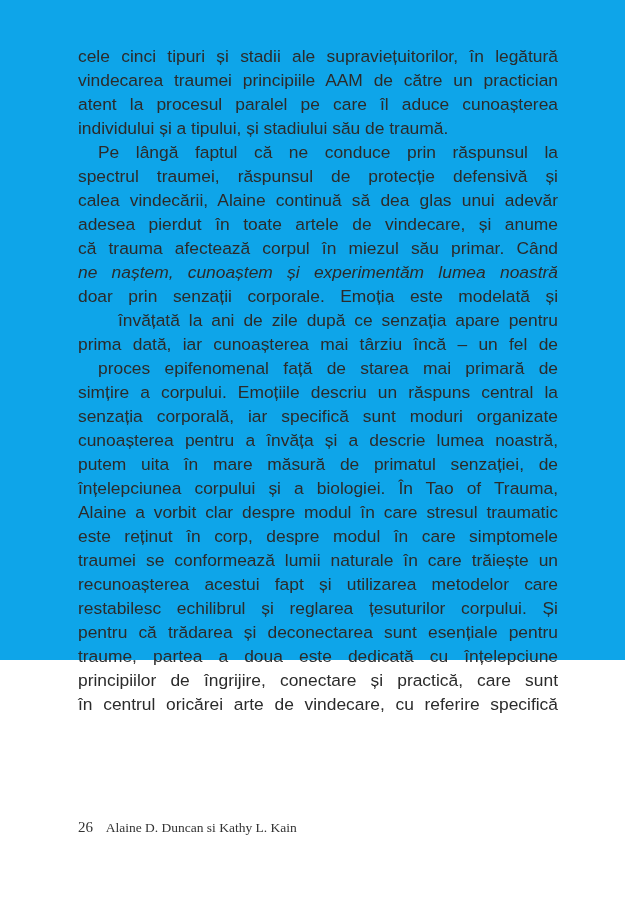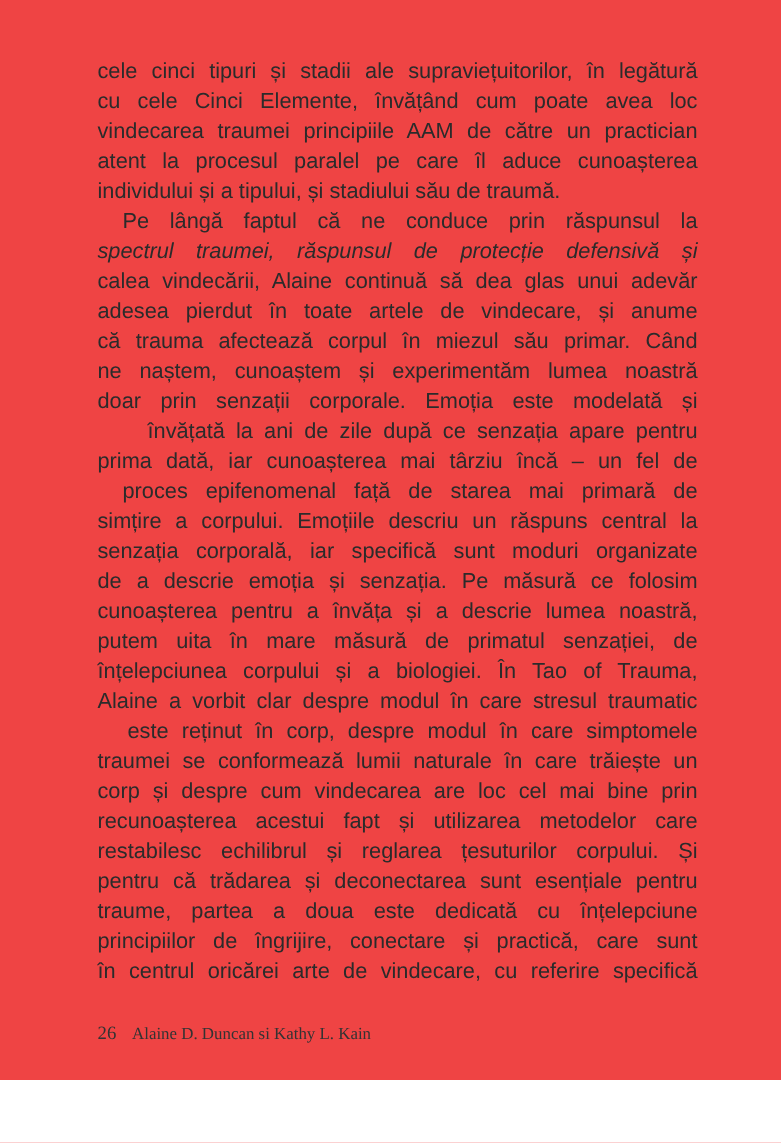--- a/index.html
+++ b/index.html
@@ -1,19 +1,19 @@
 <!DOCTYPE html>
 <html><head>
   <meta charset="utf-8">
   <style>
     html, body { margin: 0; padding: 0; background: #ffffff; }
     body { width: 625px; height: 914px; position: relative; overflow: hidden; }
     .page {
-      position: absolute; left: 0; top: 0; width: 625px; height: 864px;
-      background: #ef4444;
+      position: absolute; left: 0; top: 0; width: 625px; height: 660px;
+      background: #0ea5e9;
     }
     .body-text {
       position: absolute; left: 78px; top: 44px; width: 480px;
       font-family: "Liberation Sans", sans-serif;
       font-size: 17.4px; line-height: 24px; color: #2b2b2b;
     }
     .line {
       display: block; height: 24px; white-space: nowrap;
       text-align: justify; text-align-last: justify;
     }
@@ -31,44 +31,41 @@
       font-family: Liberation Serif, serif;
       font-size: 12px; color: #111111; letter-spacing: -0.2px;
     }
   </style>
 </head>
 <body>
 
 <div class="page">
   <div class="body-text">
     <span class="line" style="display: block;">cele cinci tipuri și stadii ale supraviețuitorilor, în legătură</span>
-    <span class="line" style="display: block;">cu cele Cinci Elemente, învățând cum poate avea loc</span>
     <span class="line" style="display: block;">vindecarea traumei principiile AAM de către un practician</span>
     <span class="line" style="display: block;">atent la procesul paralel pe care îl aduce cunoașterea</span>
     <span class="line last">individului și a tipului, și stadiului său de traumă.</span>
     <span class="line indent" style="display: block;">Pe lângă faptul că ne conduce prin răspunsul la</span>
-    <span class="line" style="display: block; font-style: italic;">spectrul traumei, răspunsul de protecție defensivă și</span>
+    <span class="line" style="display: block;">spectrul traumei, răspunsul de protecție defensivă și</span>
     <span class="line" style="display: block;">calea vindecării, Alaine continuă să dea glas unui adevăr</span>
     <span class="line" style="display: block;">adesea pierdut în toate artele de vindecare, și anume</span>
     <span class="line" style="display: block;">că trauma afectează corpul în miezul său primar. Când</span>
-    <span class="line" style="display: block;">ne naștem, cunoaștem și experimentăm lumea noastră</span>
+    <span class="line" style="display: block; font-style: italic;">ne naștem, cunoaștem și experimentăm lumea noastră</span>
     <span class="line" style="display: block;">doar prin senzații corporale. Emoția este modelată și</span>
     <span class="line" style="display: block; margin-left: 40px;">învățată la ani de zile după ce senzația apare pentru</span>
     <span class="line" style="display: block;">prima dată, iar cunoașterea mai târziu încă – un fel de</span>
     <span class="line" style="display: block; margin-left: 20px;">proces epifenomenal față de starea mai primară de</span>
     <span class="line" style="display: block;">simțire a corpului. Emoțiile descriu un răspuns central la</span>
     <span class="line" style="display: block;">senzația corporală, iar specifică sunt moduri organizate</span>
-    <span class="line" style="display: block;">de a descrie emoția și senzația. Pe măsură ce folosim</span>
     <span class="line" style="display: block;">cunoașterea pentru a învăța și a descrie lumea noastră,</span>
     <span class="line" style="display: block;">putem uita în mare măsură de primatul senzației, de</span>
     <span class="line" style="display: block;">înțelepciunea corpului și a biologiei. În Tao of Trauma,</span>
     <span class="line" style="display: block;">Alaine a vorbit clar despre modul în care stresul traumatic</span>
-    <span class="line" style="display: block; margin-left: 24px;">este reținut în corp, despre modul în care simptomele</span>
+    <span class="line" style="display: block;">este reținut în corp, despre modul în care simptomele</span>
     <span class="line" style="display: block;">traumei se conformează lumii naturale în care trăiește un</span>
-    <span class="line" style="display: block;">corp și despre cum vindecarea are loc cel mai bine prin</span>
     <span class="line" style="display: block;">recunoașterea acestui fapt și utilizarea metodelor care</span>
     <span class="line" style="display: block;">restabilesc echilibrul și reglarea țesuturilor corpului. Și</span>
     <span class="line" style="display: block;">pentru că trădarea și deconectarea sunt esențiale pentru</span>
     <span class="line" style="display: block;">traume, partea a doua este dedicată cu înțelepciune</span>
     <span class="line" style="display: block;">principiilor de îngrijire, conectare și practică, care sunt</span>
     <span class="line" style="display: block;">în centrul oricărei arte de vindecare, cu referire specifică</span>
   </div>
 
   <div class="footer-row">
     <span class="page-number">26</span>

